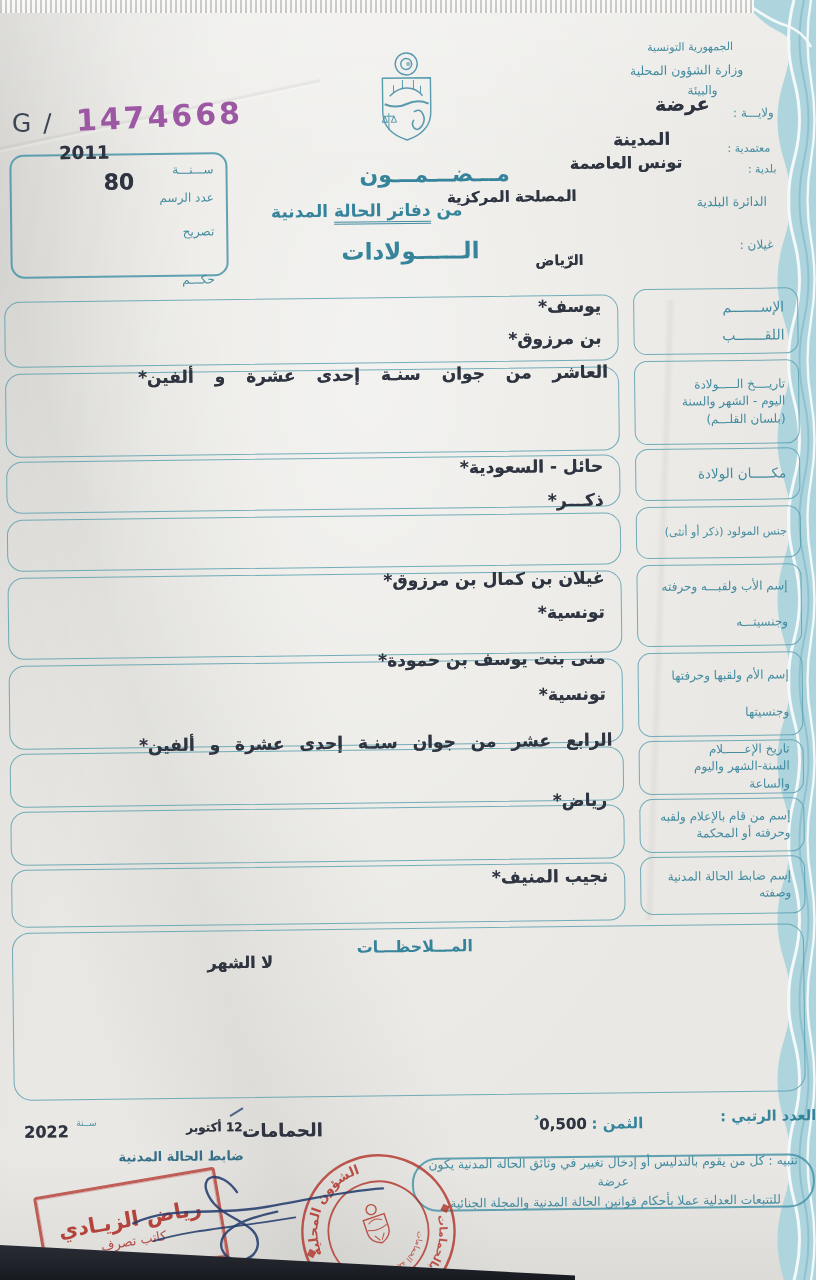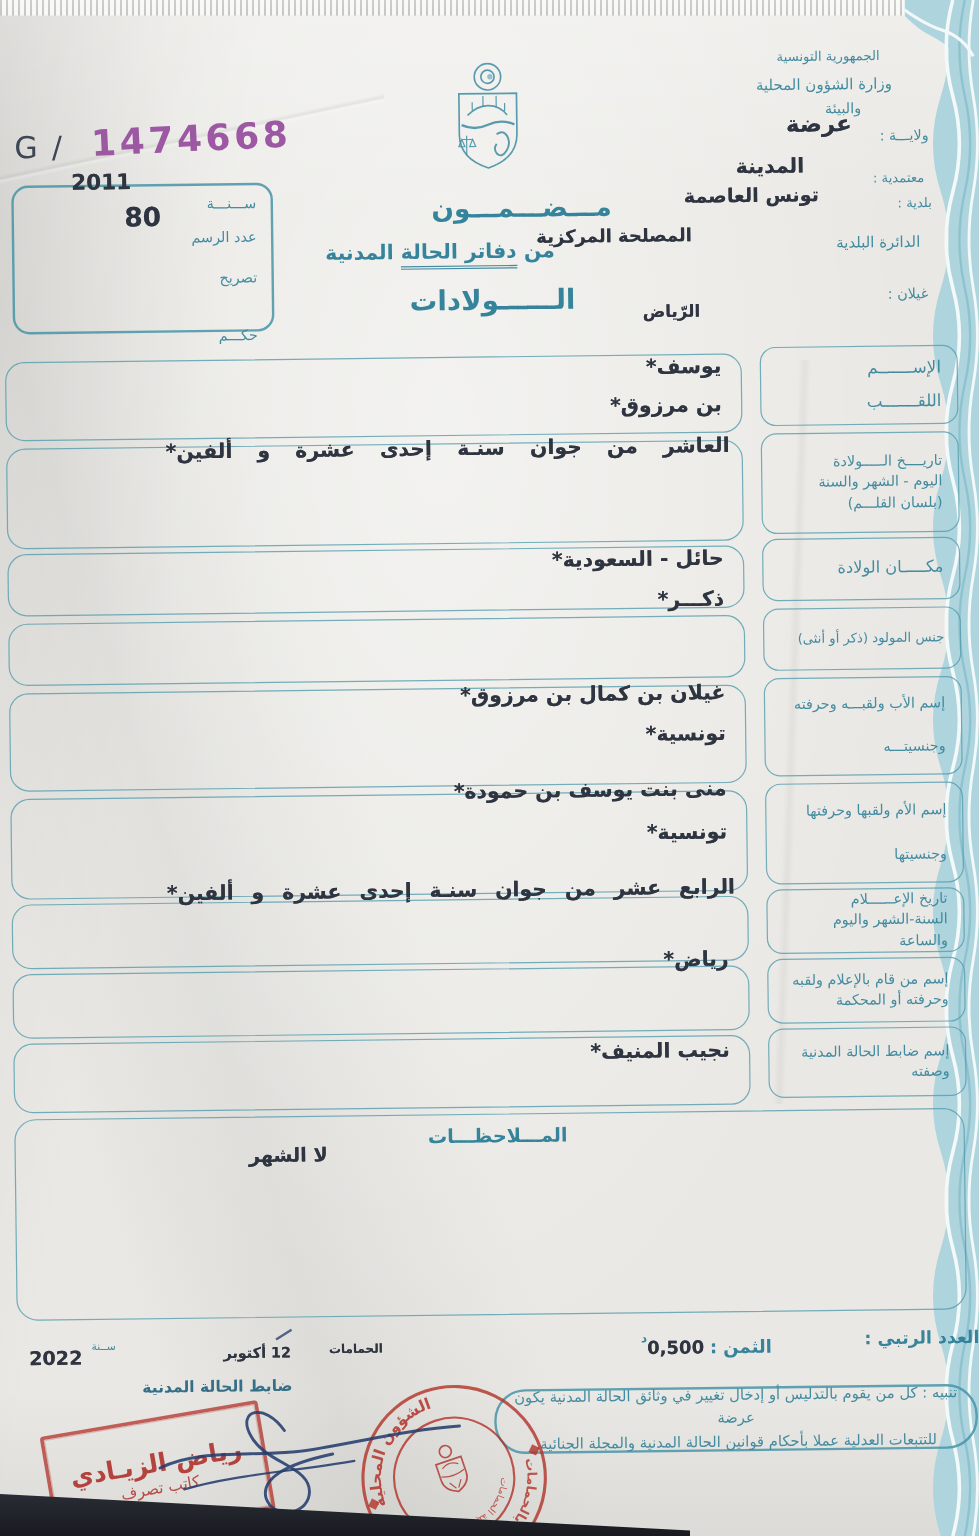--- a/index.html
+++ b/index.html
@@ -213,21 +213,21 @@
     <div id="notesbox" class="abs">
       <div class="abs tb rtl" style="right:330px;top:8px;font-size:16px;">المـــلاحظـــات</div>
       <div class="abs d rtl" style="right:530px;top:22px;font-size:16px;">لا الشهر</div>
     </div>
 
     <div class="abs tb rtl" style="right:6px;top:1112px;font-size:14.5px;">العدد الرتبي :</div>
     <div class="abs rtl" style="left:528px;top:1112px;font-size:15px;">
       <span class="tb">الثمن :</span>
       <span class="d ltr" style="display:inline-block;">0,500</span><sup class="cur tb">د</sup>
     </div>
-    <div class="abs d rtl" style="left:268px;top:1118px;font-size:10px;">الحمامات</div>
+    <div class="abs d rtl" style="left:236px;top:1118px;font-size:18px;">الحمامات</div>
     <div class="abs d rtl" style="left:138px;top:1118px;font-size:12px;margin-left:42px;">12 أكتوبر</div>
     <svg class="abs" style="left:222px;top:1104px;" width="18" height="12" viewBox="0 0 18 12">
         <path d="M2,10 L15,2" stroke="#2a4472" stroke-width="2" fill="none" opacity=".8"></path>
       </svg>
     <div class="abs t rtl" style="left:70px;top:1114px;font-size:9px;">ســنة</div>
     <div class="abs d ltr" style="left:18px;top:1118px;font-size:16px;">2022</div>
     <div class="abs tb rtl" style="left:112px;top:1146px;font-size:13px;color:rgba(42,104,130,.95);">ضابط الحالة المدنية</div>
 
     <div id="warnbox" class="abs">
       <div class="t rtl">تنبيه : كل من يقوم بالتدليس أو إدخال تغيير في وثائق الحالة المدنية يكون عرضة</div>

